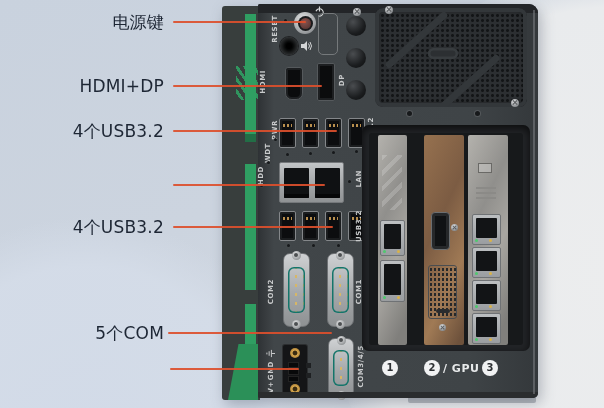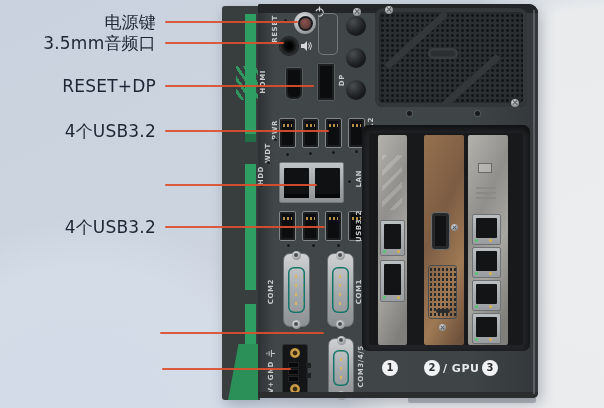--- a/index.html
+++ b/index.html
@@ -6,21 +6,21 @@
   .stage{position:relative;width:604px;height:408px;overflow:hidden;
          font-family:"DejaVu Sans","Liberation Sans",sans-serif;
          background:linear-gradient(155deg,#c9d2de 0%,#ccd4df 45%,#d6dbe2 100%);}
   .stage *{position:absolute;box-sizing:border-box;}
   
   .bgc1{left:318px;top:-30px;width:600px;height:600px;border-radius:50%;
         background:radial-gradient(circle,#ecedee 0%,#e9ebed 62%,rgba(233,235,237,0) 72%);}
   .bgc2{left:-150px;top:215px;width:470px;height:470px;border-radius:50%;
         background:radial-gradient(circle,#d2dbe9 0%,#d5dde9 55%,rgba(213,221,233,0) 70%);opacity:.85;}
   
-  .callout{left:4px;width:553px;height:22px;z-index:30;}
+  .callout{left:12px;width:553px;height:22px;z-index:30;}
   .ct{left:0;top:0;width:152px;text-align:right;font-size:17px;line-height:22px;
       color:#1d2634;letter-spacing:.2px;white-space:nowrap;font-weight:500;}
   .cl{top:10px;height:1.6px;background:#dc4f2c;opacity:.92;border-radius:1px;}
   
   .device{left:222px;top:4px;width:316px;height:398px;z-index:10;
           filter:drop-shadow(3px 5px 7px rgba(40,50,70,.30));}
   .side{left:0;top:2px;width:38px;height:394px;background:#383e3d;border-radius:3px 0 0 3px;}
   .gstripe{left:23px;top:0;width:11px;height:394px;
     background:linear-gradient(180deg,transparent 0 8px,#2f9e62 8px 128px,#226e46 128px 136px,transparent 136px 158px,#2f9e62 158px 284px,transparent 284px 298px,#2f9e62 298px 394px);}
   .ghatch{left:14px;top:60px;width:24px;height:34px;
@@ -245,38 +245,35 @@
 
     <div class="botband"></div>
     <div class="redge"></div>
   </div>
   <div class="base"></div>
 
   <div class="callout" style="top:11px;">
     <span class="ct">电源键</span>
     <i class="cl" style="left:161px;width:133px;"></i>
   </div>
-  <div class="callout" style="top:32px;">
-    <span class="ct">3.5mm音频口</span>
-    <i class="cl" style="left:161px;width:119px;"></i>
-  </div>
   <div class="callout" style="top:75px;">
-    <span class="ct">RESET+DP</span>
+    <span class="ct">HDMI+DP</span>
     <i class="cl" style="left:161px;width:149px;"></i>
   </div>
   <div class="callout" style="top:120px;">
     <span class="ct">4个USB3.2</span>
     <i class="cl" style="left:161px;width:164px;"></i>
   </div>
   <div class="callout" style="top:174px;">
     <i class="cl" style="left:161px;width:152px;"></i>
   </div>
   <div class="callout" style="top:216px;">
     <span class="ct">4个USB3.2</span>
     <i class="cl" style="left:161px;width:160px;"></i>
   </div>
   <div class="callout" style="top:322px;">
+    <span class="ct">5个COM</span>
     <i class="cl" style="left:156px;width:164px;"></i>
   </div>
   <div class="callout" style="top:358px;">
     <i class="cl" style="left:158px;width:129px;"></i>
   </div>
 </div>
 
 </body></html>

